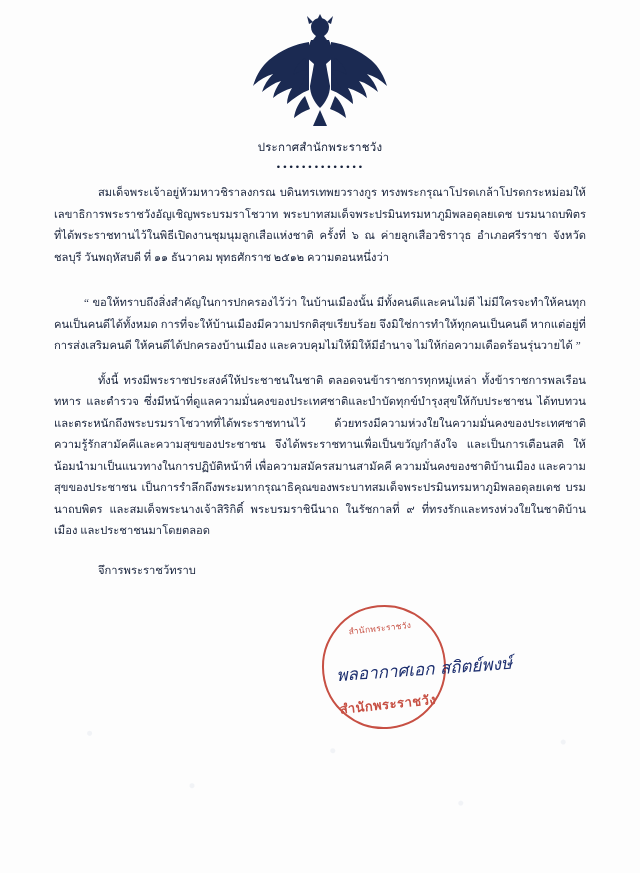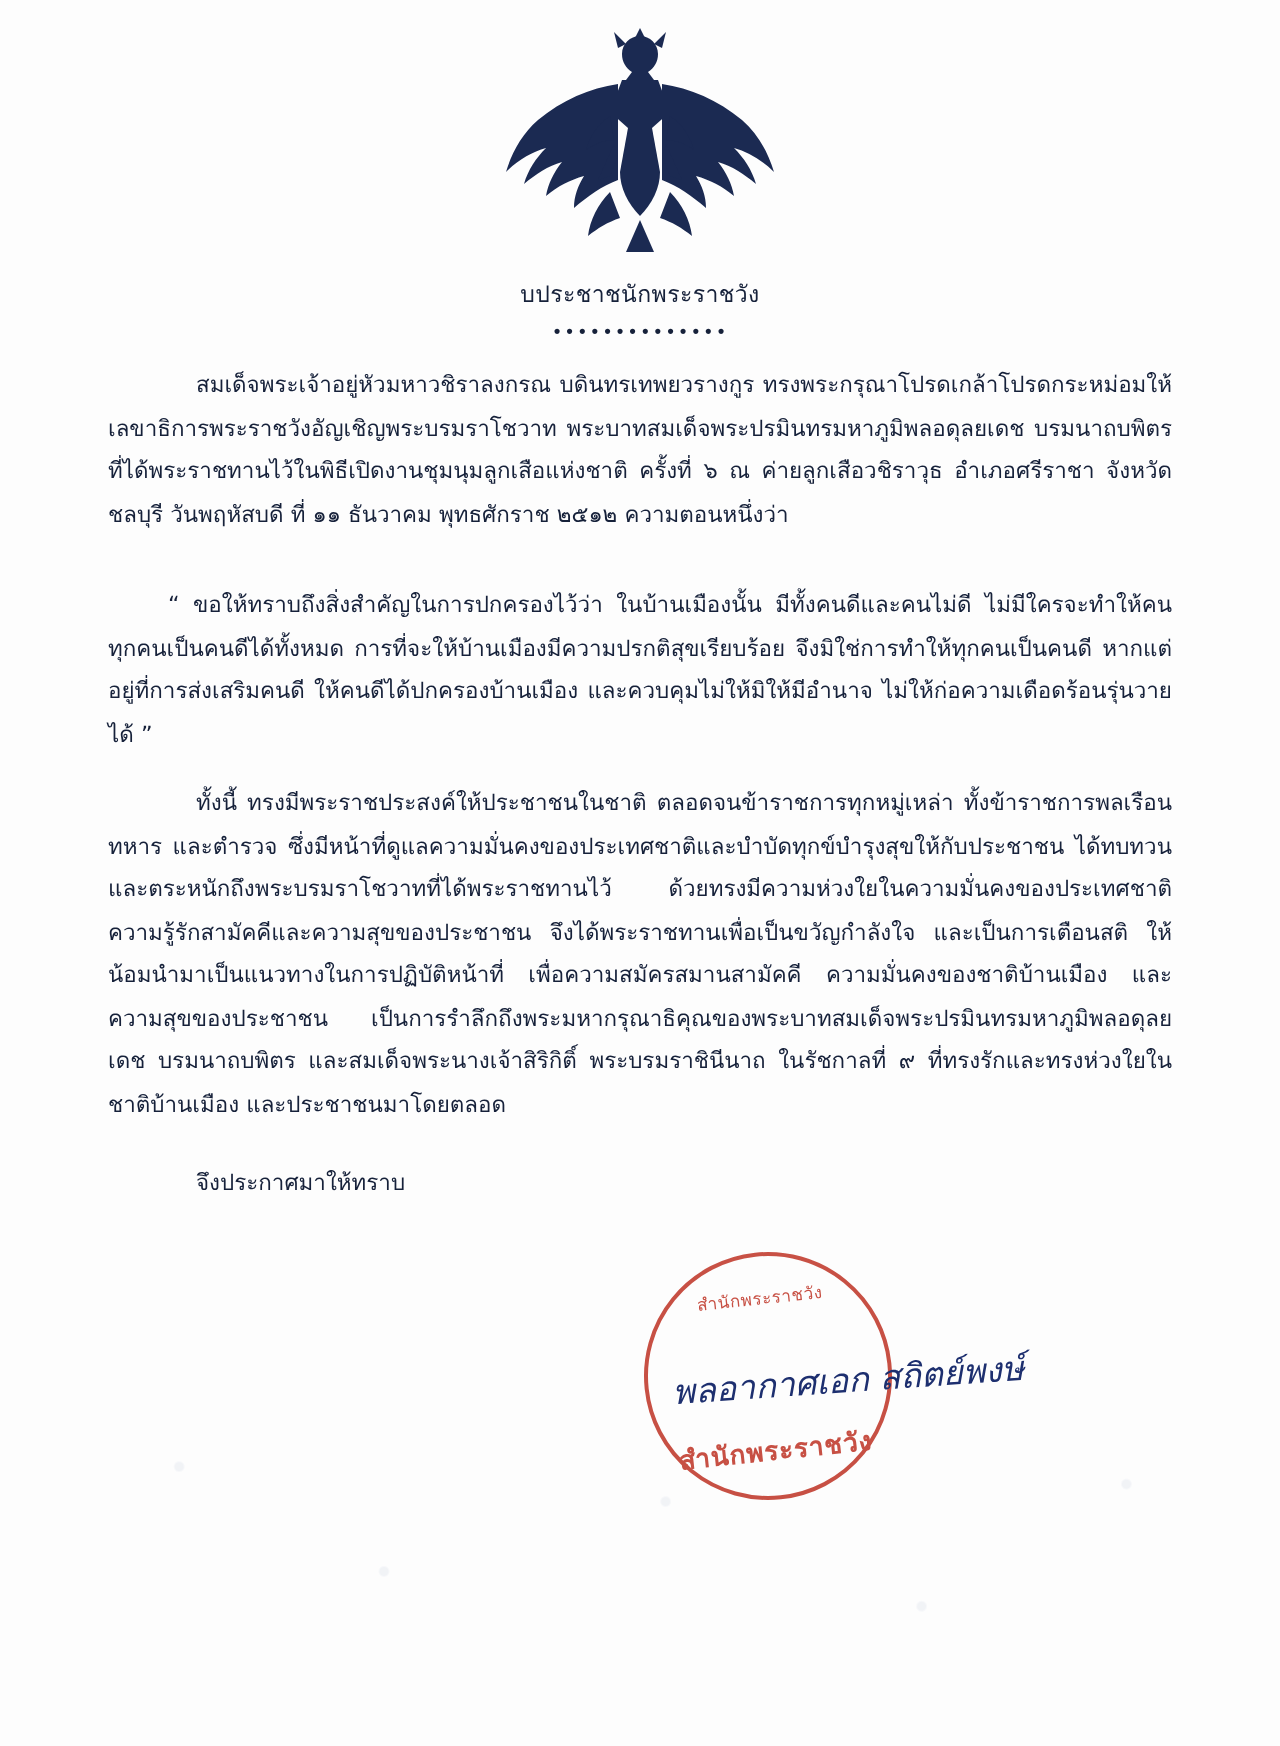--- a/index.html
+++ b/index.html
@@ -69,20 +69,21 @@
   .body-block {
     margin: 0 0 14px 0;
   }
   .para {
     font-size: 11.2px;
     line-height: 1.92;
     color: #16213a;
     text-align: justify;
     text-justify: inter-word;
     margin: 0 0 13px 0;
+    font-family: Liberation Serif, serif;
   }
   .para.indent {
     text-indent: 44px;
   }
   .para.quote {
     text-indent: 30px;
     margin-top: 24px;
   }
   .closing {
     font-size: 11.2px;
@@ -174,28 +175,28 @@
         <path d="M62 58 l-8 18 6 -2 4 -10 z"></path>
         <path d="M88 58 l8 18 -6 -2 -4 -10 z"></path>
 
         <path d="M60 82 c-6 6 -10 14 -11 22 5 -4 10 -7 16 -9 z"></path>
         <path d="M90 82 c6 6 10 14 11 22 -5 -4 -10 -7 -16 -9 z"></path>
         <path d="M75 96 l-7 16 h14 z"></path>
       </g>
     </svg>
   </div>
 
-  <div class="doc-title">บประชาชนักพระราชวัง</div>
+  <div class="doc-title">ประกาศสำนักพระราชวัง</div>
   <div class="divider-dots">••••••••••••••</div>
 
   <div class="body-block">
     <p class="para indent">สมเด็จพระเจ้าอยู่หัวมหาวชิราลงกรณ บดินทรเทพยวรางกูร ทรงพระกรุณาโปรดเกล้าโปรดกระหม่อมให้ เลขาธิการพระราชวังอัญเชิญพระบรมราโชวาท พระบาทสมเด็จพระปรมินทรมหาภูมิพลอดุลยเดช บรมนาถบพิตร ที่ได้พระราชทานไว้ในพิธีเปิดงานชุมนุมลูกเสือแห่งชาติ ครั้งที่ ๖ ณ ค่ายลูกเสือวชิราวุธ อำเภอศรีราชา จังหวัดชลบุรี วันพฤหัสบดี ที่ ๑๑ ธันวาคม พุทธศักราช ๒๕๑๒ ความตอนหนึ่งว่า</p>
     <p class="para quote">“ ขอให้ทราบถึงสิ่งสำคัญในการปกครองไว้ว่า ในบ้านเมืองนั้น มีทั้งคนดีและคนไม่ดี ไม่มีใครจะทำให้คนทุกคนเป็นคนดีได้ทั้งหมด การที่จะให้บ้านเมืองมีความปรกติสุขเรียบร้อย จึงมิใช่การทำให้ทุกคนเป็นคนดี หากแต่อยู่ที่การส่งเสริมคนดี ให้คนดีได้ปกครองบ้านเมือง และควบคุมไม่ให้มิให้มีอำนาจ ไม่ให้ก่อความเดือดร้อนรุ่นวายได้ ”</p>
     <p class="para indent">ทั้งนี้ ทรงมีพระราชประสงค์ให้ประชาชนในชาติ ตลอดจนข้าราชการทุกหมู่เหล่า ทั้งข้าราชการพลเรือน ทหาร และตำรวจ ซึ่งมีหน้าที่ดูแลความมั่นคงของประเทศชาติและบำบัดทุกข์บำรุงสุขให้กับประชาชน ได้ทบทวนและตระหนักถึงพระบรมราโชวาทที่ได้พระราชทานไว้ ด้วยทรงมีความห่วงใยในความมั่นคงของประเทศชาติ ความรู้รักสามัคคีและความสุขของประชาชน จึงได้พระราชทานเพื่อเป็นขวัญกำลังใจ และเป็นการเตือนสติ ให้น้อมนำมาเป็นแนวทางในการปฏิบัติหน้าที่ เพื่อความสมัครสมานสามัคคี ความมั่นคงของชาติบ้านเมือง และความสุขของประชาชน เป็นการรำลึกถึงพระมหากรุณาธิคุณของพระบาทสมเด็จพระปรมินทรมหาภูมิพลอดุลยเดช บรมนาถบพิตร และสมเด็จพระนางเจ้าสิริกิติ์ พระบรมราชินีนาถ ในรัชกาลที่ ๙ ที่ทรงรักและทรงห่วงใยในชาติบ้านเมือง และประชาชนมาโดยตลอด</p>
-    <p class="closing">จึงประกาศมาให้ทราบ</p>
+    <p class="closing">จึการพระราชว้ทราบ</p>
   </div>
 
   <div class="sign-zone">
     <div class="seal">
       <div class="seal-top">สำนักพระราชวัง</div>
       <div class="seal-bottom">สำนักพระราชวัง</div>
     </div>
     <div class="signature">พลอากาศเอก สถิตย์พงษ์</div>
   </div>
 

